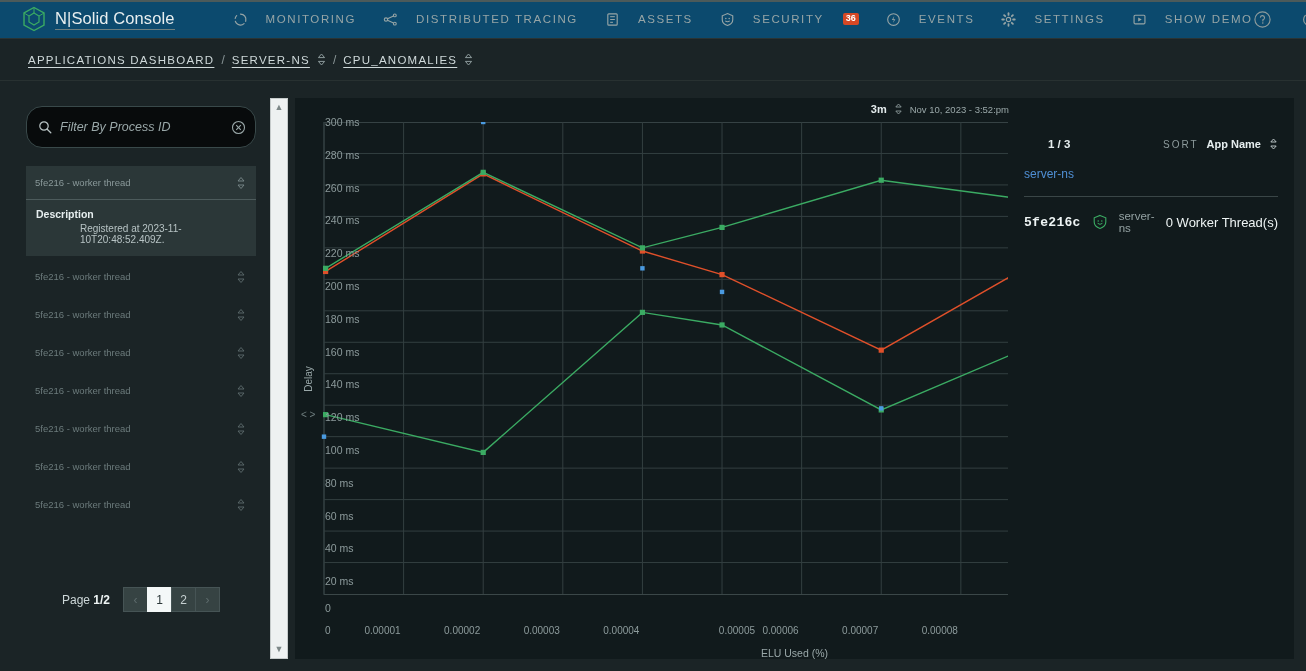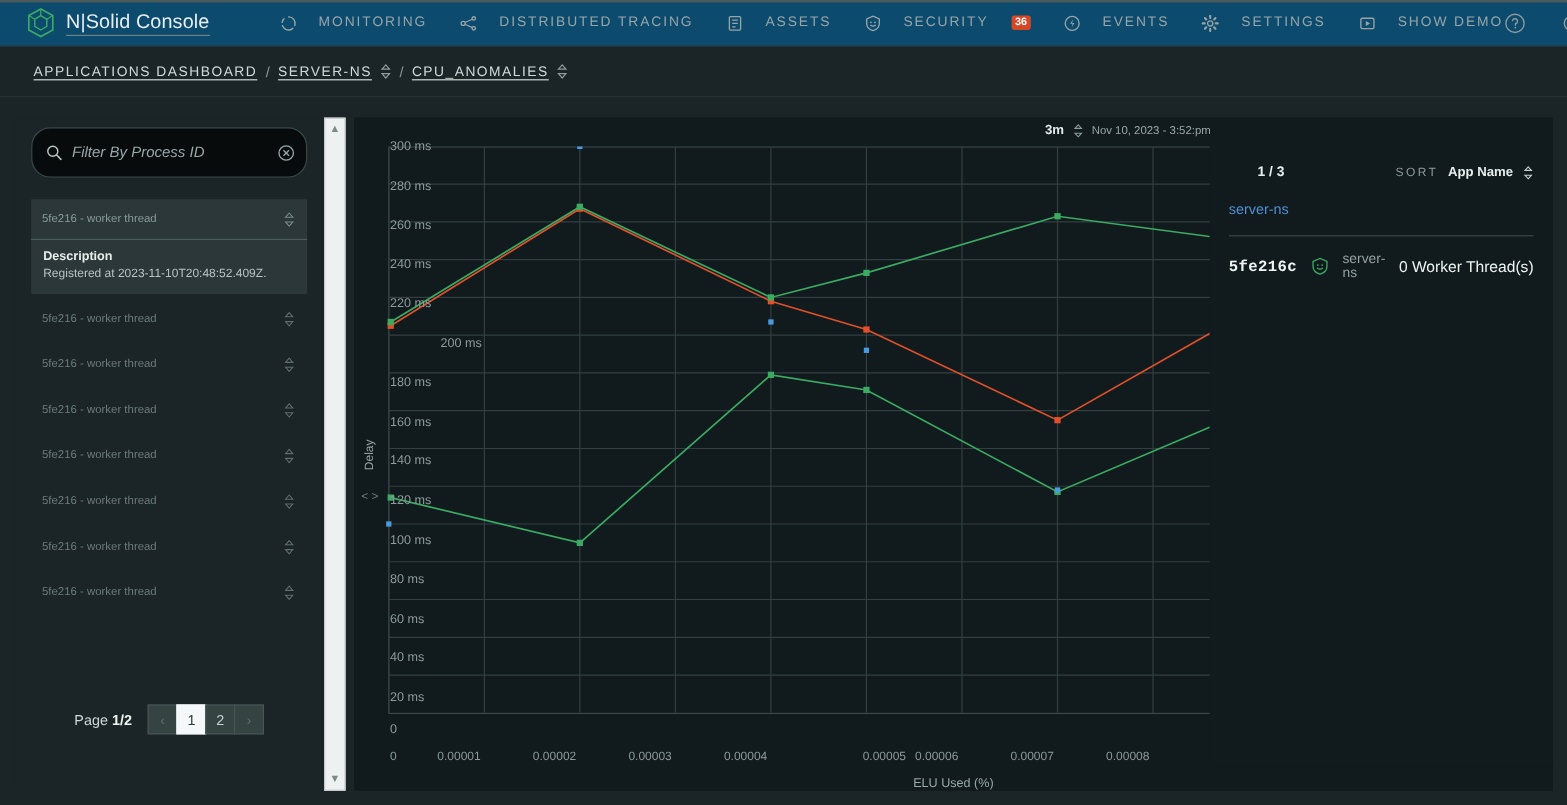--- a/index.html
+++ b/index.html
@@ -108,21 +108,21 @@
   .prow.active{
     background:#2b3738; color:#8a999a;
     border-bottom:1px solid #4d5b5c;
   }
   .prow .chev svg{ width:10px; height:14px; display:block; }
   .pdesc{
     margin:0 14px; background:#2b3738;
     padding:8px 10px 11px 10px;
   }
   .pdesc .t{ font-size:10.5px; font-weight:bold; color:#e6eeef; margin-bottom:3px; }
-  .pdesc .v{ font-size:10px; color:#b7c3c4; }
+  .pdesc .v{ font-size:10px; color:#b7c3c4;margin-left:44px; }
   .pgap{ height:4px; }
 
   .pager{
     position:absolute; left:0; right:0; bottom:47px;
     display:flex; align-items:center; justify-content:center; gap:14px;
   }
   .pager .lbl{ font-size:12px; color:#cdd7d8; }
   .pager .lbl b{ color:#eef4f4; }
   .pgbtns{ display:flex; }
   .pgbtn{
@@ -582,21 +582,21 @@
             <div class="ytick" style="top: 95.3535%; transform: translateY(-100%);">0</div>
             <div class="ytick" style="top: 88.9966%;">20 ms</div>
             <div class="ytick" style="top: 82.6397%;">40 ms</div>
             <div class="ytick" style="top: 76.2828%;">60 ms</div>
             <div class="ytick" style="top: 69.9259%;">80 ms</div>
             <div class="ytick" style="top: 63.569%;">100 ms</div>
             <div class="ytick" style="top: 57.2121%;">120 ms</div>
             <div class="ytick" style="top: 50.8552%;">140 ms</div>
             <div class="ytick" style="top: 44.4983%;">160 ms</div>
             <div class="ytick" style="top: 38.1414%;">180 ms</div>
-            <div class="ytick" style="top: 31.7845%; margin-left: 42px;">200 ms</div>
+            <div class="ytick" style="top: 31.7845%;">200 ms</div>
             <div class="ytick" style="top: 25.4276%;">220 ms</div>
             <div class="ytick" style="top: 19.0707%;">240 ms</div>
             <div class="ytick" style="top: 12.7138%;">260 ms</div>
             <div class="ytick" style="top: 6.3569%;">280 ms</div>
             <div class="ytick" style="top: 0%;">300 ms</div>
           </div>
         <div id="xticks">
             <div class="xtick first" style="bottom: 0.446465%;">0</div>
             <div class="xtick" style="left: 11.9719%; bottom: 0.446465%;">0.00001</div>
             <div class="xtick" style="left: 23.509%; bottom: 0.446465%;">0.00002</div>

